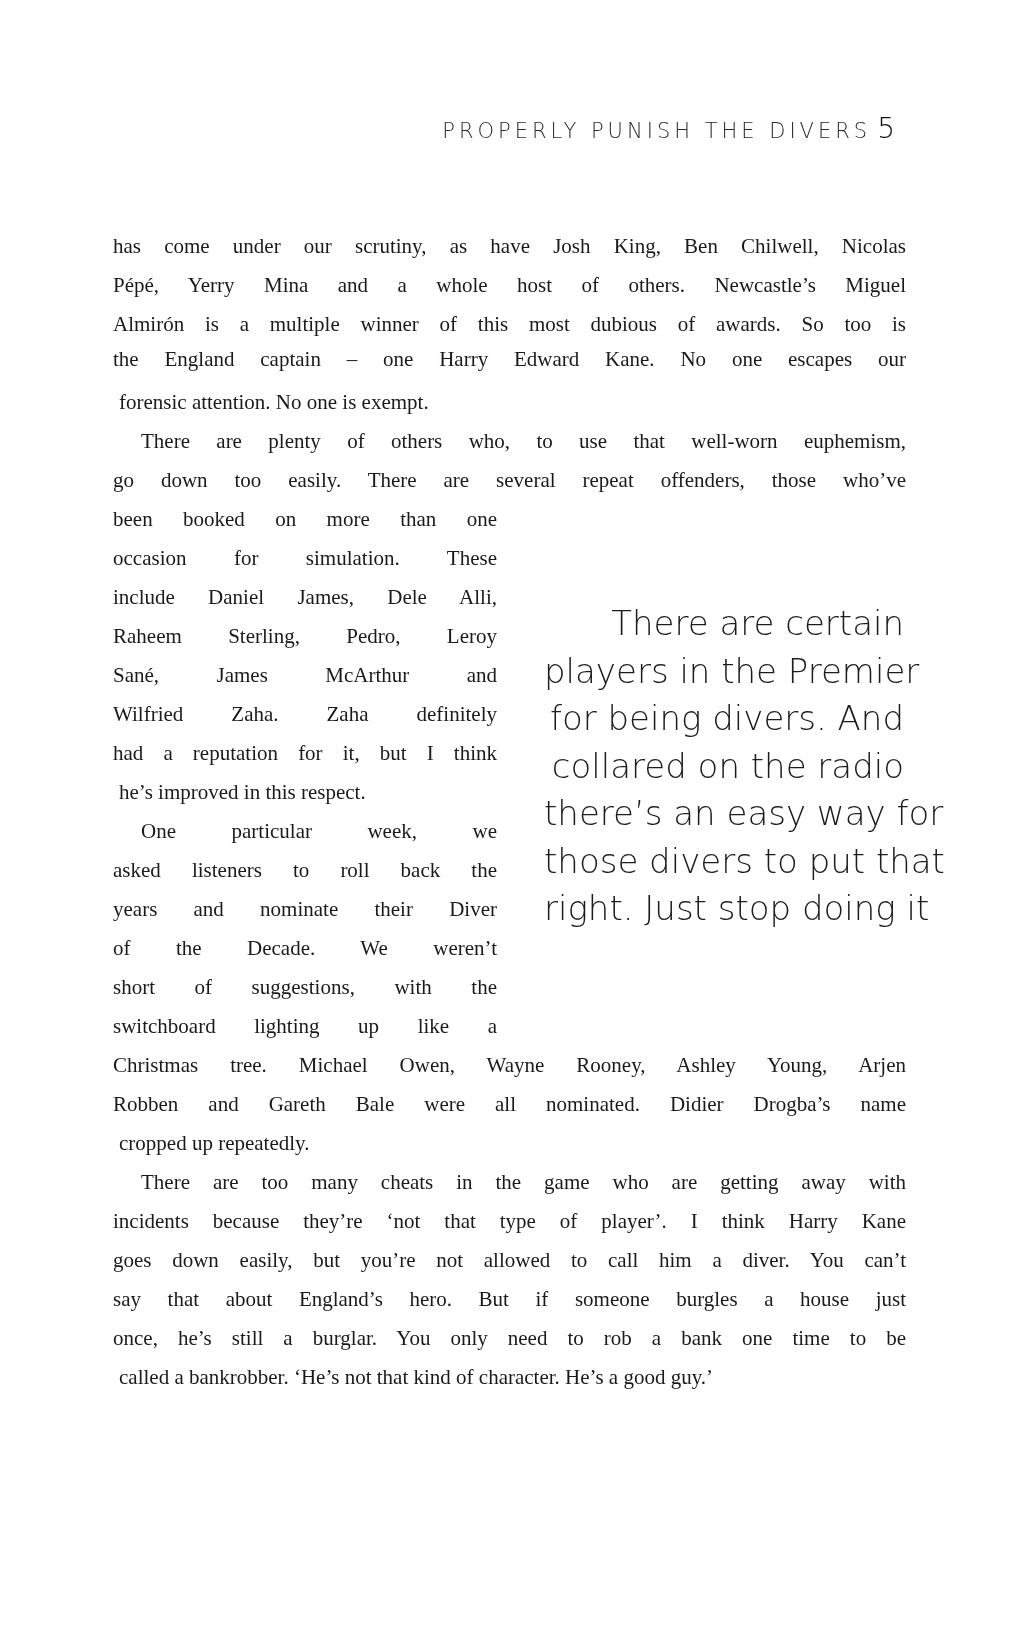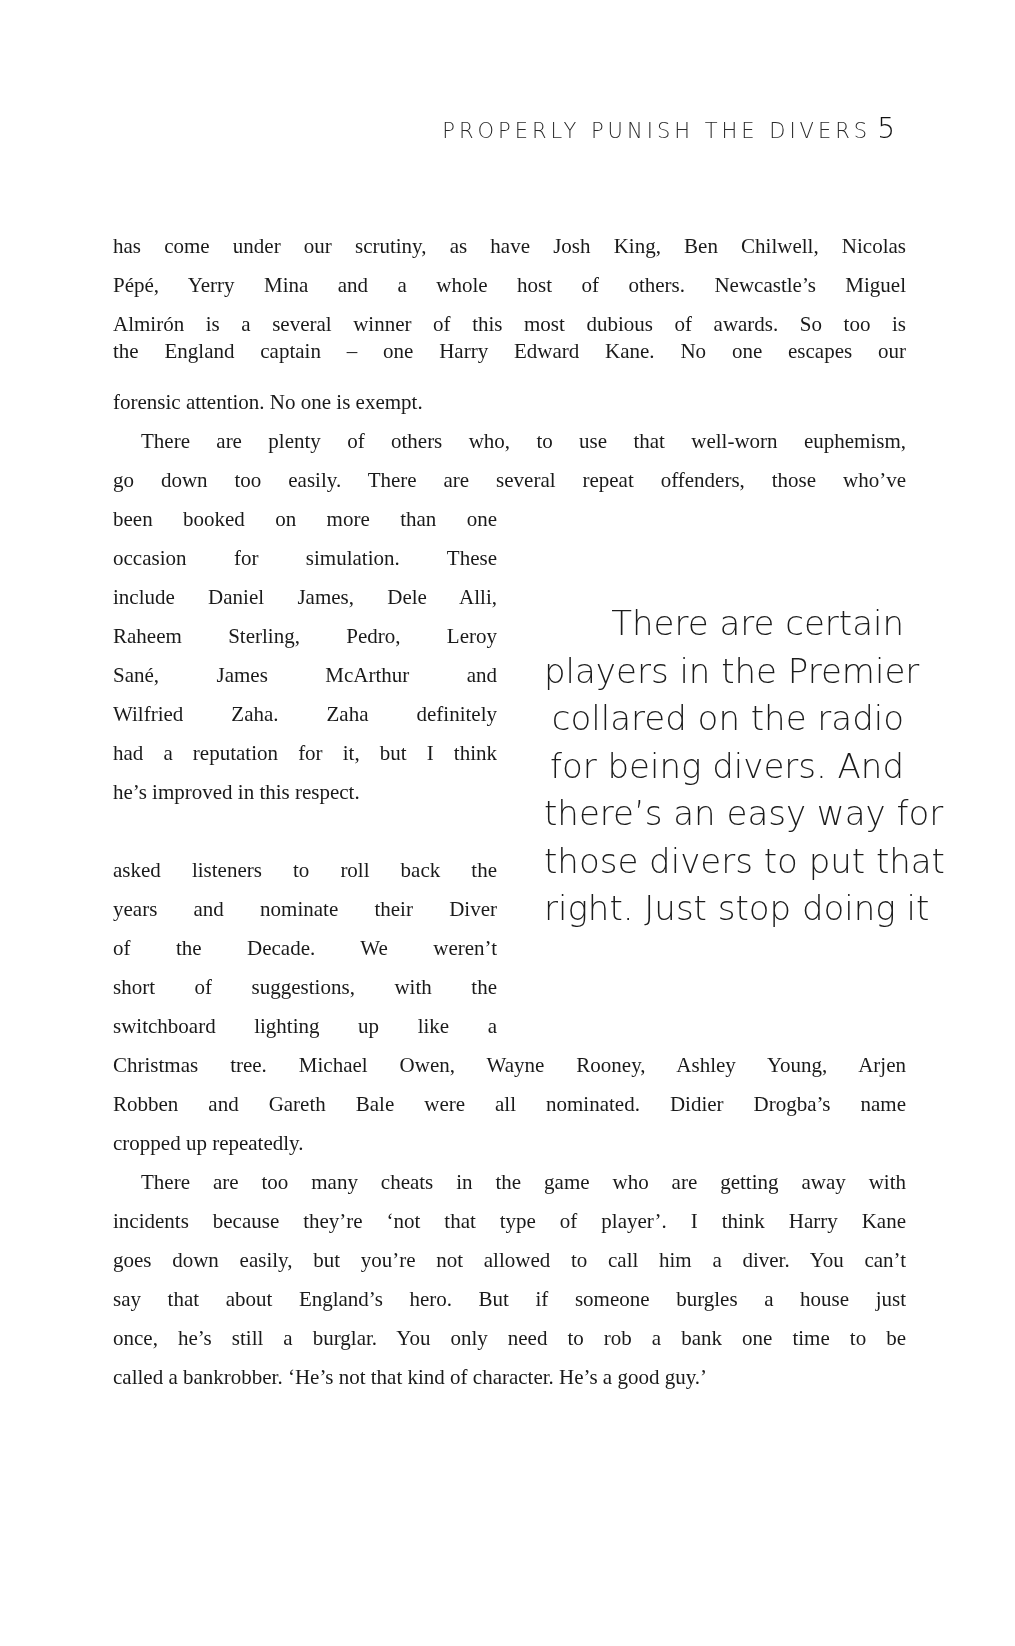--- a/index.html
+++ b/index.html
@@ -11,74 +11,75 @@
     color: #2a2a2a; font-weight: 300; white-space: nowrap;
   }
   .running-head .folio { font-size: 28px; letter-spacing: 0; margin-left: 6px; color: #111; }
   .line {
     position: absolute; left: 113px;
     font-family: "Liberation Serif", serif; font-size: 21px; color: #1a1a1a;
     white-space: nowrap; line-height: 1;
   }
   .full { width: 793px; text-align: justify; text-align-last: justify; }
   .narrow { width: 384px; text-align: justify; text-align-last: justify; }
-  .last { text-align-last: left; }
+  .last { text-align-last: left; margin-left: 6px; }
   .indent { padding-left: 28px; box-sizing: border-box; }
   .pull {
     position: absolute; right: 111px; top: 600px; width: 360px;
     font-family: "DejaVu Sans", sans-serif; font-weight: 300; font-size: 34px; line-height: 47.5px;
     color: #1c1c1c; text-align: right;
   }
   .pull span { display: block; white-space: nowrap; }
 </style>
 </head>
 <body>
 
 <div class="page">
 
   <div class="running-head">
     <span>PROPERLY PUNISH THE DIVERS</span><span class="folio">5</span>
   </div>
 
   <div class="line full" style="top:236px">has come under our scrutiny, as have Josh King, Ben Chilwell, Nicolas</div>
   <div class="line full" style="top:275px">Pépé, Yerry Mina and a whole host of others. Newcastle’s Miguel</div>
-  <div class="line full" style="top:314px">Almirón is a several winner of this most dubious of awards. So too is</div>
-  <div class="line full" style="top:341px">the England captain – one Harry Edward Kane. No one escapes our</div>
+  <div class="line full" style="top:314px">Almirón is a multiple winner of this most dubious of awards. So too is</div>
+  <div class="line full" style="top:349px">the England captain – one Harry Edward Kane. No one escapes our</div>
   <div class="line full last" style="top:392px">forensic attention. No one is exempt.</div>
 
   <div class="line full indent" style="top:431px">There are plenty of others who, to use that well-worn euphemism,</div>
   <div class="line full" style="top:470px">go down too easily. There are several repeat offenders, those who’ve</div>
   <div class="line narrow" style="top:509px">been booked on more than one</div>
   <div class="line narrow" style="top:548px">occasion for simulation. These</div>
   <div class="line narrow" style="top:587px">include Daniel James, Dele Alli,</div>
   <div class="line narrow" style="top:626px">Raheem Sterling, Pedro, Leroy</div>
   <div class="line narrow" style="top:665px">Sané, James McArthur and</div>
   <div class="line narrow" style="top:704px">Wilfried Zaha. Zaha definitely</div>
   <div class="line narrow" style="top:743px">had a reputation for it, but I think</div>
   <div class="line narrow last" style="top:782px">he’s improved in this respect.</div>
 
+  <div class="line narrow indent" style="top:821px">One particular week, we</div>
   <div class="line narrow" style="top:860px">asked listeners to roll back the</div>
   <div class="line narrow" style="top:899px">years and nominate their Diver</div>
   <div class="line narrow" style="top:938px">of the Decade. We weren’t</div>
   <div class="line narrow" style="top:977px">short of suggestions, with the</div>
   <div class="line narrow" style="top:1016px">switchboard lighting up like a</div>
   <div class="line full" style="top:1055px">Christmas tree. Michael Owen, Wayne Rooney, Ashley Young, Arjen</div>
   <div class="line full" style="top:1094px">Robben and Gareth Bale were all nominated. Didier Drogba’s name</div>
   <div class="line full last" style="top:1133px">cropped up repeatedly.</div>
 
   <div class="line full indent" style="top:1172px">There are too many cheats in the game who are getting away with</div>
   <div class="line full" style="top:1211px">incidents because they’re ‘not that type of player’. I think Harry Kane</div>
   <div class="line full" style="top:1250px">goes down easily, but you’re not allowed to call him a diver. You can’t</div>
   <div class="line full" style="top:1289px">say that about England’s hero. But if someone burgles a house just</div>
   <div class="line full" style="top:1328px">once, he’s still a burglar. You only need to rob a bank one time to be</div>
   <div class="line full last" style="top:1367px">called a bankrobber. ‘He’s not that kind of character. He’s a good guy.’</div>
 
   <div class="pull">
     <span>There are certain</span>
     <span>players in the Premier</span>
+    <span>for being divers. And</span>
     <span>collared on the radio</span>
-    <span>for being divers. And</span>
     <span>there’s an easy way for</span>
     <span>those divers to put that</span>
     <span>right. Just stop doing it</span>
   </div>
 
 </div>
 
 </body></html>

